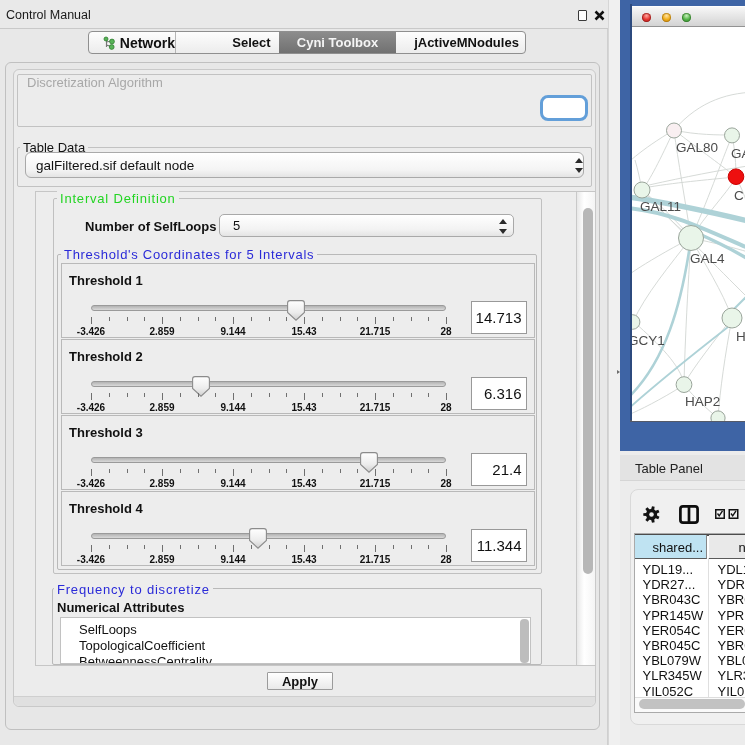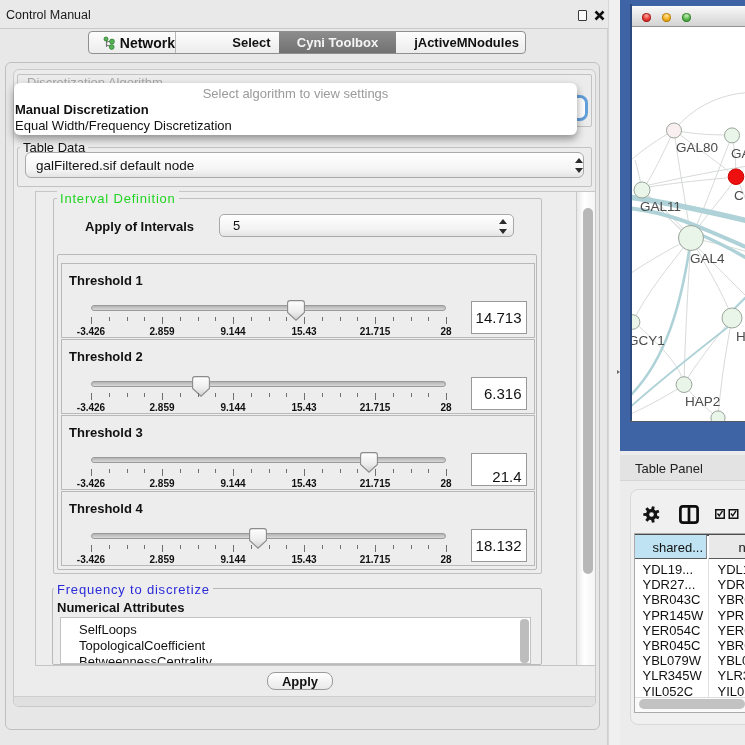--- a/index.html
+++ b/index.html
@@ -59,30 +59,31 @@
   </div>
 
   <div class="abs" style="left:35px;top:191px;width:561px;height:475px;border:1px solid #c6c6c6;background:#ededed;"></div>
 
   <div class="abs" style="left:576px;top:192px;width:20px;height:473px;background:linear-gradient(90deg,#e8e8e8,#ffffff 40%,#f4f4f4);border-left:1px solid #c9c9c9;border-right:1px solid #c9c9c9;"></div>
   <div class="abs" style="left:583px;top:208px;width:10px;height:366px;background:#b7b7b7;border-radius:5px;"></div>
 
   <div class="abs" style="left:53px;top:198px;width:489px;height:376px;border:1px solid #c0c0c0;border-radius:2px;"></div>
   <div class="abs" style="left:57px;top:191px;font-size:13px;letter-spacing:0.8px;color:#23d523;background:#ededed;padding:0 3px;">Interval Definition</div>
 
-  <div class="abs" style="left:85px;top:219px;font-size:13px;font-weight:bold;color:#111;">Apply of Intervals</div>
+  <div class="abs" style="left:85px;top:219px;font-size:13px;font-weight:bold;color:#111;">Number of SelfLoops</div>
   <div class="abs" style="left:219px;top:214px;width:295px;height:23px;border:1px solid #a9a9a9;border-radius:5px;background:linear-gradient(#ffffff,#f2f2f2 70%,#e4e4e4);">
     <div class="abs" style="left:13px;top:3px;font-size:13px;color:#111;">5</div>
     <svg class="abs" style="left:278px;top:4px;" width="10" height="15" viewBox="0 0 10 15">
         <path d="M5,0 L9,5 L1,5 z" fill="#2b2b2b"></path>
         <path d="M5,15 L9,10 L1,10 z" fill="#2b2b2b"></path>
       </svg>
   </div>
 
   <div class="abs" style="left:57px;top:254px;width:480px;height:316px;border:1px solid #b9b9b9;border-radius:2px;"></div>
+  <div class="abs" style="left:61px;top:247px;font-size:13px;letter-spacing:0.7px;color:#2a2ad8;background:#ededed;padding:0 3px;">Threshold's Coordinates for 5 Intervals</div>
 
     <div class="abs" style="left:61px;top:263px;width:474px;height:75px;border:1px solid #b9b9b9;background:#ededed;">
     <div style="position:absolute;left:7px;top:9px;font-size:13px;font-weight:bold;color:#111;">Threshold 1</div>
     <div style="position:absolute;left:29px;top:41px;width:355px;height:6px;border:1px solid #9a9a9a;border-radius:3px;background:linear-gradient(#b3b3b3,#d9d9d9);"></div>
     <svg style="position:absolute;left:224.9px;top:36px;" width="18" height="21" viewBox="0 0 18 21">
       <defs>
           <linearGradient id="th0" x1="0" y1="0" x2="0" y2="1">
             <stop offset="0" stop-color="#ffffff"></stop>
             <stop offset="0.6" stop-color="#ececec"></stop>
             <stop offset="1" stop-color="#cfcfcf"></stop>
@@ -197,21 +198,21 @@
       <div style="position:absolute;left:348.50px;top:53px;width:1px;height:4px;background:#6f6f6f;"></div>
       <div style="position:absolute;left:366.25px;top:53px;width:1px;height:4px;background:#6f6f6f;"></div>
       <div style="position:absolute;left:384.00px;top:53px;width:1px;height:7px;background:#6f6f6f;"></div>
     <div style="position:absolute;left:-1px;top:62px;width:60px;text-align:center;font-size:10px;font-weight:bold;color:#111;">-3.426</div>
       <div style="position:absolute;left:70px;top:62px;width:60px;text-align:center;font-size:10px;font-weight:bold;color:#111;">2.859</div>
       <div style="position:absolute;left:141px;top:62px;width:60px;text-align:center;font-size:10px;font-weight:bold;color:#111;">9.144</div>
       <div style="position:absolute;left:212px;top:62px;width:60px;text-align:center;font-size:10px;font-weight:bold;color:#111;">15.43</div>
       <div style="position:absolute;left:283px;top:62px;width:60px;text-align:center;font-size:10px;font-weight:bold;color:#111;">21.715</div>
       <div style="position:absolute;left:354px;top:62px;width:60px;text-align:center;font-size:10px;font-weight:bold;color:#111;">28</div>
     <div style="position:absolute;left:408.5px;top:37px;width:56px;height:33px;background:#fff;border:1px solid #999;"></div>
-    <div style="position:absolute;left:408.5px;top:45px;width:51px;text-align:right;font-size:15px;color:#111;margin-top:7px;">21.4</div>
+    <div style="position:absolute;left:408.5px;top:45px;width:51px;text-align:right;font-size:15px;color:#111;">21.4</div>
   </div>
   <div class="abs" style="left:61px;top:491px;width:474px;height:75px;border:1px solid #b9b9b9;background:#ededed;">
     <div style="position:absolute;left:7px;top:9px;font-size:13px;font-weight:bold;color:#111;">Threshold 4</div>
     <div style="position:absolute;left:29px;top:41px;width:355px;height:6px;border:1px solid #9a9a9a;border-radius:3px;background:linear-gradient(#b3b3b3,#d9d9d9);"></div>
     <svg style="position:absolute;left:186.9px;top:36px;" width="18" height="21" viewBox="0 0 18 21">
       <defs>
           <linearGradient id="th3" x1="0" y1="0" x2="0" y2="1">
             <stop offset="0" stop-color="#ffffff"></stop>
             <stop offset="0.6" stop-color="#ececec"></stop>
             <stop offset="1" stop-color="#cfcfcf"></stop>
@@ -240,42 +241,37 @@
       <div style="position:absolute;left:348.50px;top:53px;width:1px;height:4px;background:#6f6f6f;"></div>
       <div style="position:absolute;left:366.25px;top:53px;width:1px;height:4px;background:#6f6f6f;"></div>
       <div style="position:absolute;left:384.00px;top:53px;width:1px;height:7px;background:#6f6f6f;"></div>
     <div style="position:absolute;left:-1px;top:62px;width:60px;text-align:center;font-size:10px;font-weight:bold;color:#111;">-3.426</div>
       <div style="position:absolute;left:70px;top:62px;width:60px;text-align:center;font-size:10px;font-weight:bold;color:#111;">2.859</div>
       <div style="position:absolute;left:141px;top:62px;width:60px;text-align:center;font-size:10px;font-weight:bold;color:#111;">9.144</div>
       <div style="position:absolute;left:212px;top:62px;width:60px;text-align:center;font-size:10px;font-weight:bold;color:#111;">15.43</div>
       <div style="position:absolute;left:283px;top:62px;width:60px;text-align:center;font-size:10px;font-weight:bold;color:#111;">21.715</div>
       <div style="position:absolute;left:354px;top:62px;width:60px;text-align:center;font-size:10px;font-weight:bold;color:#111;">28</div>
     <div style="position:absolute;left:408.5px;top:37px;width:56px;height:33px;background:#fff;border:1px solid #999;"></div>
-    <div style="position:absolute;left:408.5px;top:45px;width:51px;text-align:right;font-size:15px;color:#111;">18.132</div>
+    <div style="position:absolute;left:408.5px;top:45px;width:51px;text-align:right;font-size:15px;color:#111;">11.344</div>
   </div>
 
   <div class="abs" style="left:52px;top:587.5px;width:490px;height:77.5px;border:1px solid #b9b9b9;border-radius:2px;"></div>
   <div class="abs" style="left:54px;top:582px;font-size:13px;letter-spacing:0.8px;color:#2a2ad8;background:#ededed;padding:0 3px;">Frequency to discretize</div>
   <div class="abs" style="left:57px;top:600px;font-size:13px;font-weight:bold;color:#111;">Numerical Attributes</div>
 
   <div class="abs" style="left:60px;top:617px;width:471px;height:47px;background:#ffffff;border:1px solid #c2c2c2;overflow:hidden;">
     <div style="position:absolute;left:18px;top:4px;font-size:13px;color:#111;">SelfLoops</div>
     <div style="position:absolute;left:18px;top:20px;font-size:13px;color:#111;">TopologicalCoefficient</div>
     <div style="position:absolute;left:18px;top:36px;font-size:13px;color:#111;">BetweennessCentrality</div>
     <div style="position:absolute;right:1px;top:1px;width:9px;height:44px;background:#bdbdbd;border-radius:4px;"></div>
   </div>
 
-  <div class="abs" style="left:267px;top:672px;width:66px;height:18px;border:1px solid #9b9b9b;border-radius:8px;background:linear-gradient(#ffffff,#e9e9e9);display:flex;align-items:center;justify-content:center;font-size:13px;font-weight:600;color:#111;">Apply</div>
-
-
-  <div class="abs" style="left:14px;top:83px;width:563px;height:52px;background:#ffffff;border-radius:6px;box-shadow:0 4px 8px rgba(0,0,0,0.4);z-index:30;">
-    <div class="abs" style="left:0;top:3px;width:563px;text-align:center;font-size:13px;color:#9a9a9a;">Select algorithm to view settings</div>
-    <div class="abs" style="left:1px;top:19px;font-size:13px;font-weight:bold;color:#111;">Manual Discretization</div>
-    <div class="abs" style="left:1px;top:35px;font-size:13px;color:#111;">Equal Width/Frequency Discretization</div>
-  </div>
+  <div class="abs" style="left:267px;top:672px;width:66px;height:18px;border:1px solid #9b9b9b;border-radius:1px;background:linear-gradient(#ffffff,#e9e9e9);display:flex;align-items:center;justify-content:center;font-size:13px;font-weight:600;color:#111;">Apply</div>
+
+
 </div>
 
 <div class="abs" style="left:608px;top:0;width:12px;height:745px;background:#f0f0f0;border-left:1px solid #d6d6d6;">
   <div class="abs" style="left:10.5px;top:0;width:1.5px;height:745px;background:#fbf9f4;"></div>
   <div class="abs" style="left:7.5px;top:369.5px;width:0;height:0;border-top:2.5px solid transparent;border-bottom:2.5px solid transparent;border-left:3.5px solid #6e6e6e;"></div>
 </div>
 
 <div class="abs" style="left:620px;top:0;width:125px;height:451px;background:#3e64a5;">
   <div class="abs" style="left:10px;top:4px;width:2px;height:417px;background:#2c4a7e;"></div>
 </div>

